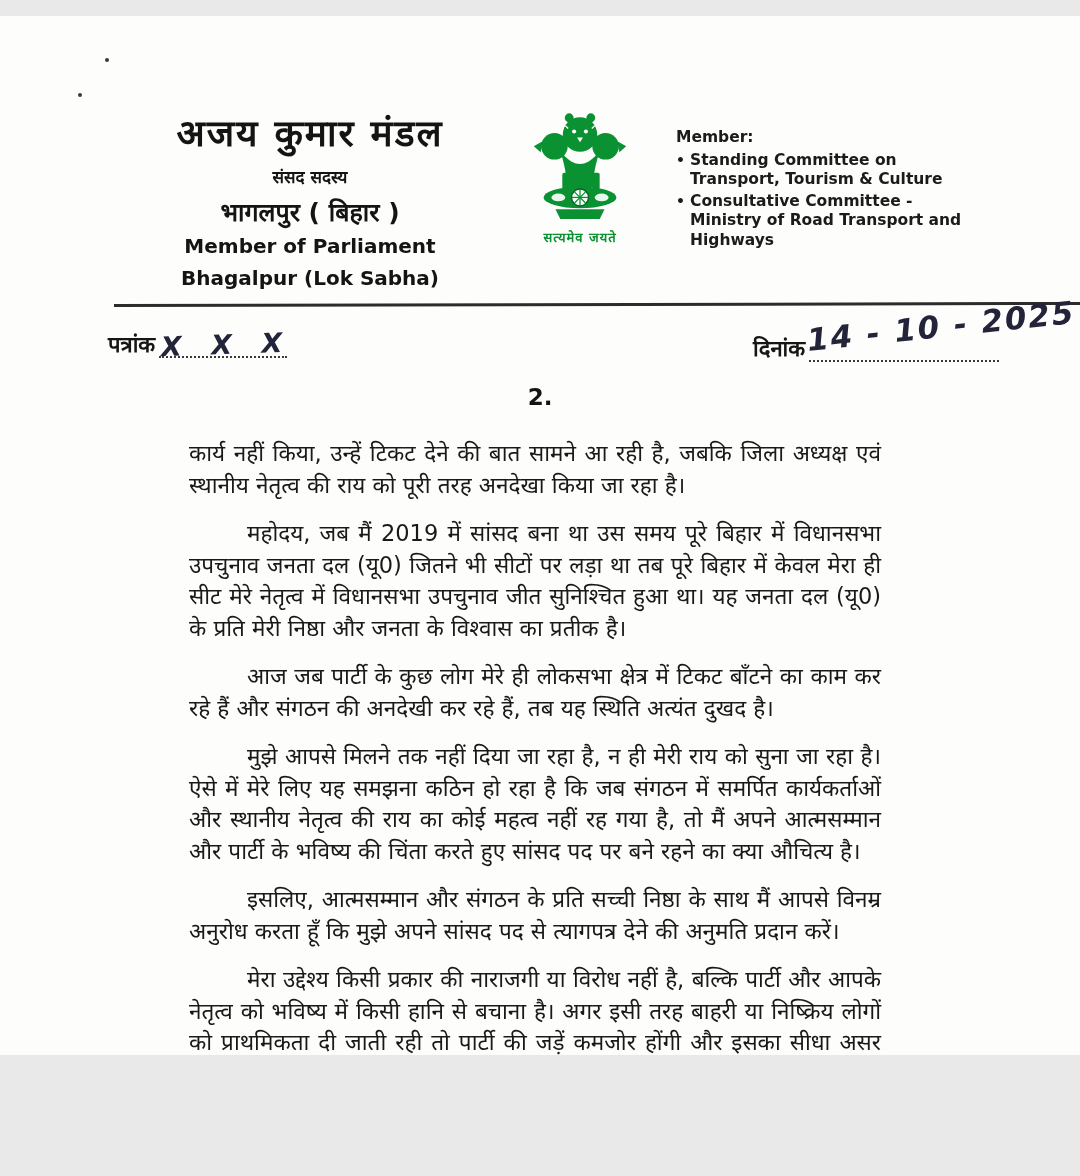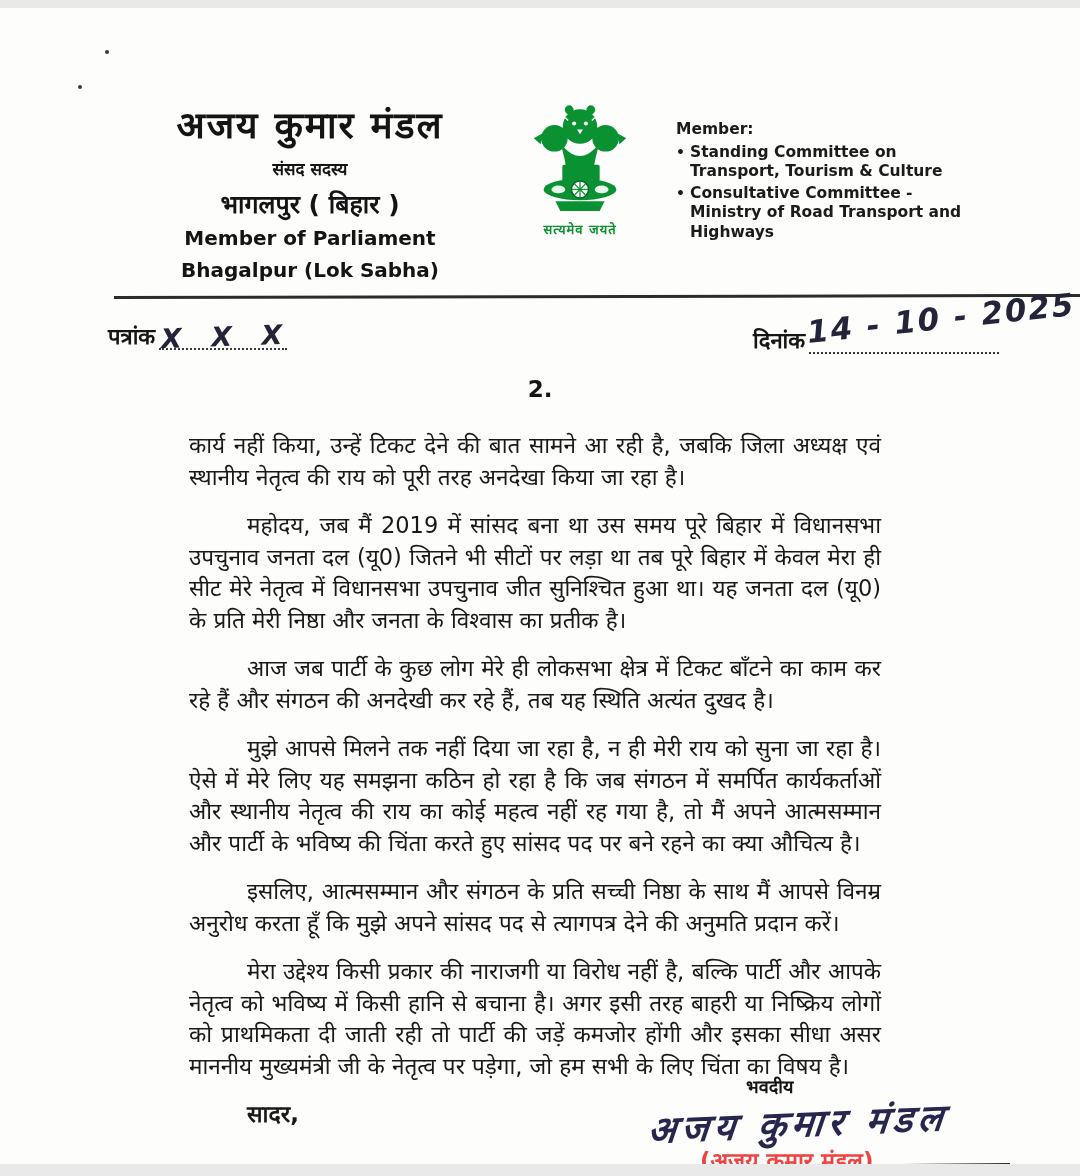--- a/index.html
+++ b/index.html
@@ -2,22 +2,22 @@
 <html lang="hi"><head>
 <meta charset="utf-8">
 <style>
   html,body{margin:0;padding:0;}
   body{
     font-family:"DejaVu Sans", sans-serif;
     background:#e9e9e9;
   }
   .page{
     position:relative;
-    width:1080px;height:1156px;
-    margin:8px auto;
+    width:1080px;height:1039px;
+    margin:16px auto;
     background:#fdfdfb;
     color:#1d1d1d;
     overflow:hidden;
   }
   .speck{position:absolute;background:#3a3a3a;border-radius:50%;}
 
   
   .lh-left{
     position:absolute;left:130px;top:98px;width:360px;
     text-align:center;color:#141414;

